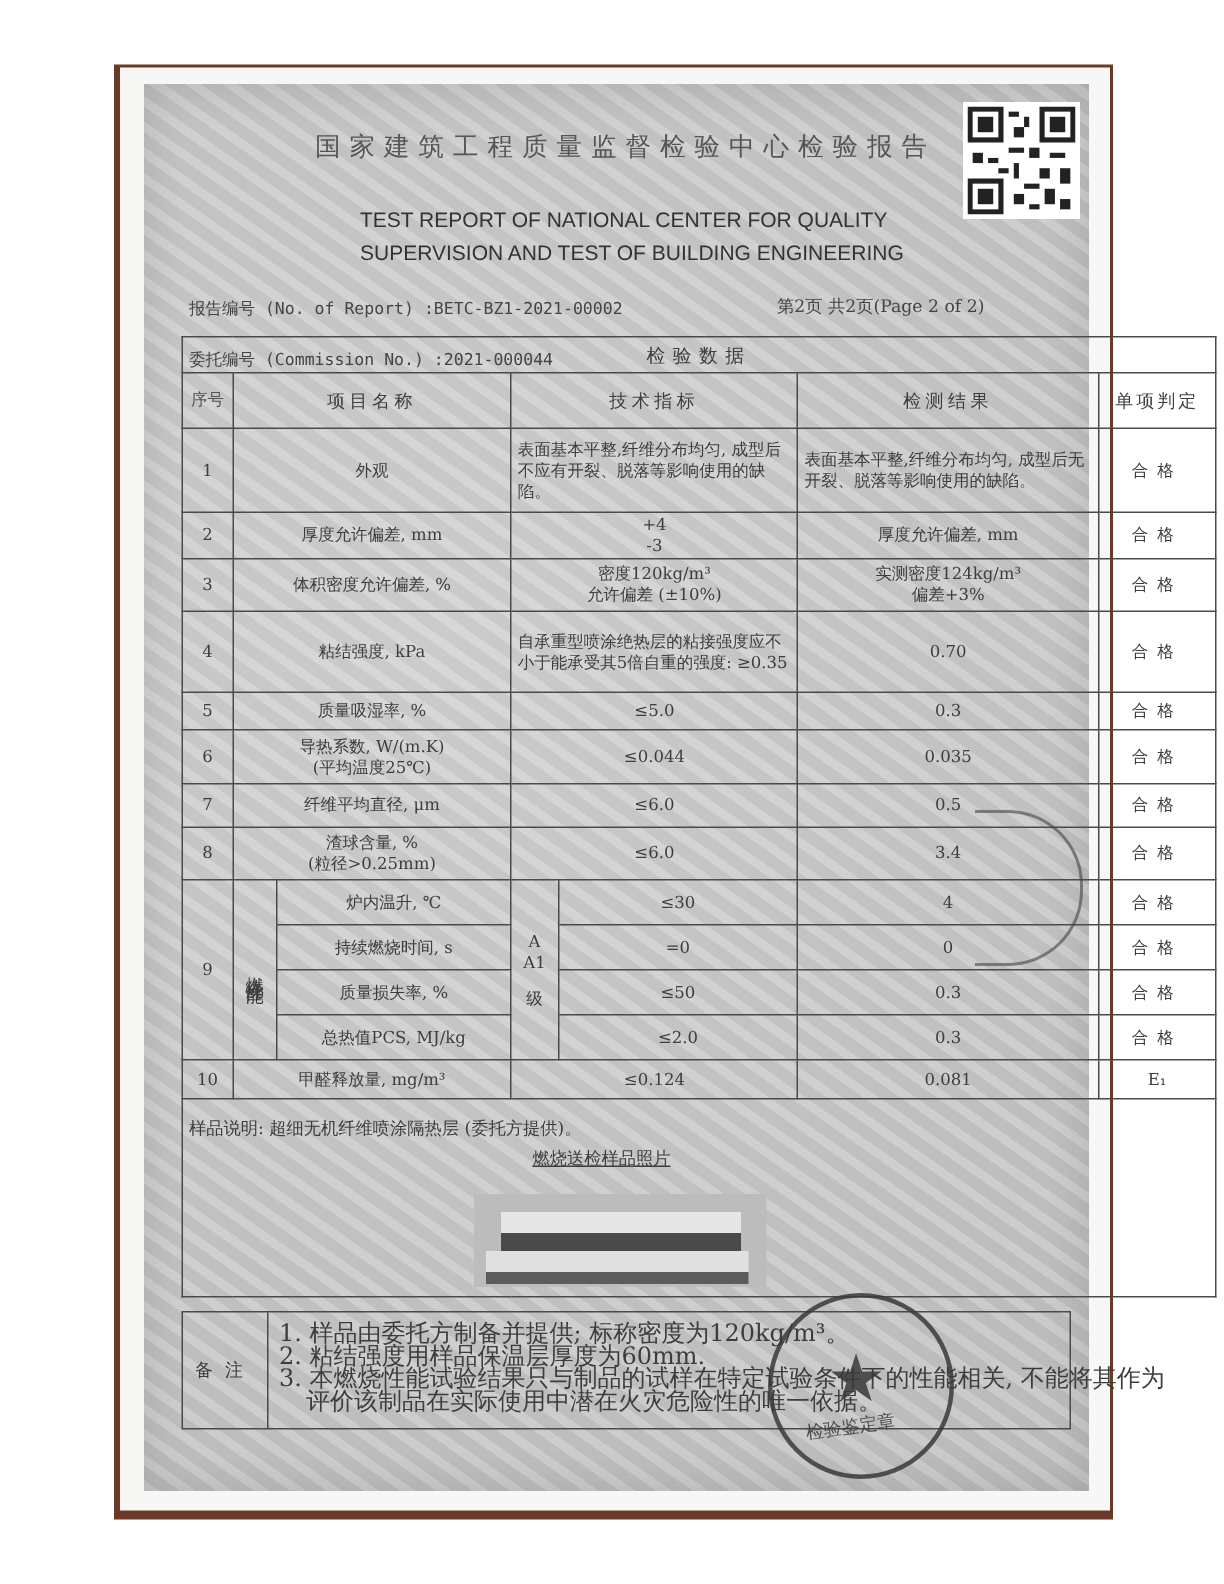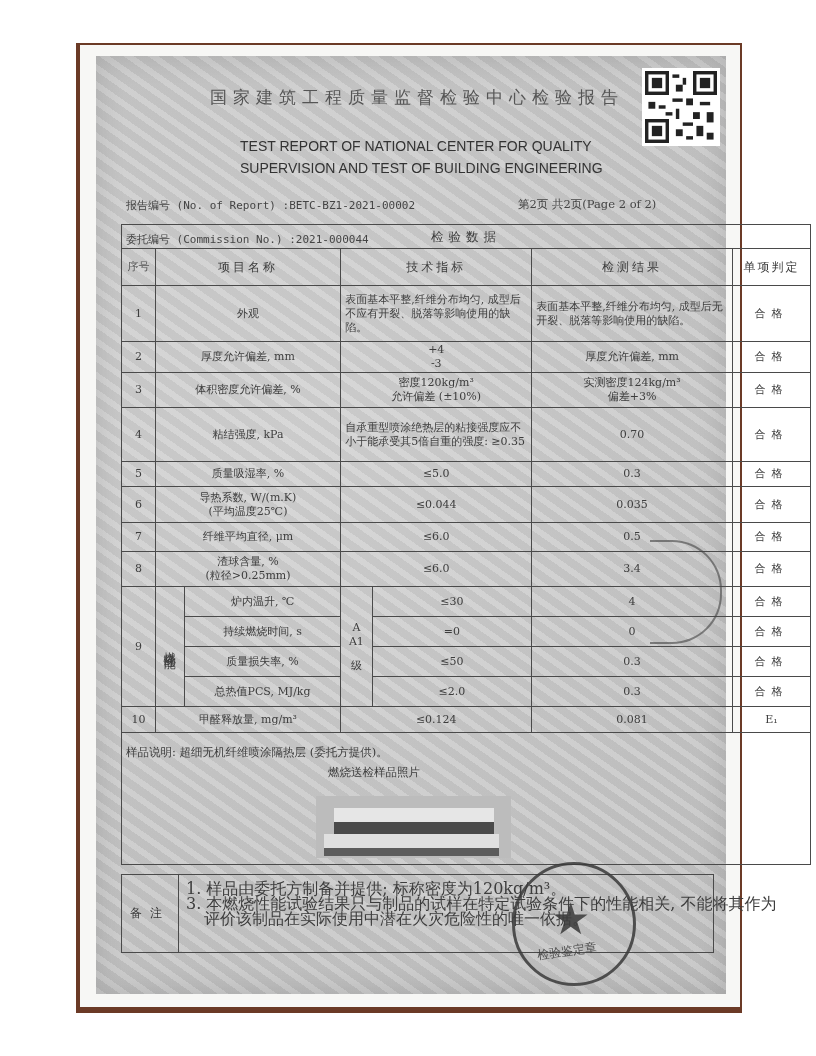--- a/index.html
+++ b/index.html
@@ -27,21 +27,21 @@
   table.data td { border:1px solid #4a4a4a; text-align:center; vertical-align:middle; padding:0 2px; line-height:14px; }
   .hdr-main { height:24px; font-size:12.5px; letter-spacing:5px; }
   .hdr td { height:36px; font-size:12px; letter-spacing:3px;margin-top:36px; }
   .muted { color:#555; }
   .left { text-align:left !important; padding-left:4px !important; }
   .vert { writing-mode:vertical-rl; letter-spacing:2px; font-size:12px; }
   .stack span { display:block; }
   .pass { letter-spacing:6px; }
 
   .sample-note { position:absolute; left:126px; top:745px; font-size:11.5px; color:#3d3d3d; }
-  .photo-title { position:absolute; left:328px; top:765px; font-size:11.5px; color:#3d3d3d; }
+  .photo-title { position:absolute; left:355px; top:765px; font-size:11.5px; color:#3d3d3d;text-decoration:underline; }
   .photo { position:absolute; left:316px; top:796px; width:195px; height:62px; background:#bcbcbc; }
   .photo .bar1 { position:absolute; left:18px; top:12px; width:160px; height:14px; background:#e6e6e6; }
   .photo .bar2 { position:absolute; left:18px; top:26px; width:160px; height:12px; background:#4a4a4a; }
   .photo .bar3 { position:absolute; left:8px; top:38px; width:175px; height:14px; background:#e0e0e0; }
   .photo .bar4 { position:absolute; left:8px; top:52px; width:175px; height:8px; background:#5c5c5c; }
   .remarks { position:absolute; left:121px; top:874px; width:591px; height:77px; border:1px solid #4a4a4a; }
   .remarks .lbl { position:absolute; left:0; top:0; width:56px; height:77px; border-right:1px solid #4a4a4a;
                   display:flex; align-items:center; justify-content:center; font-size:12px; letter-spacing:8px; }
   .remarks .body { position:absolute; left:64px; top:6px; right:6px; font-size:16px; line-height:15px; color:#3d3d3d; }
   .remarks .body div { white-space:nowrap; }
@@ -258,20 +258,21 @@
   <div class="bar1"></div>
   <div class="bar2"></div>
   <div class="bar3"></div>
   <div class="bar4"></div>
 </div>
 
 <div class="remarks">
   <div class="lbl">备注</div>
   <div class="body">
     <div>1.  样品由委托方制备并提供; 标称密度为120kg/m³。</div>
+    <div>2.  粘结强度用样品保温层厚度为60mm.</div>
     <div>3.  本燃烧性能试验结果只与制品的试样在特定试验条件下的性能相关, 不能将其作为</div>
     <div class="indent">评价该制品在实际使用中潜在火灾危险性的唯一依据。</div>
   </div>
 </div>
 
 <div class="stamp2"></div>
 <div class="stamp">
   <span class="star">★</span>
   <span class="txt">检验鉴定章</span>
 </div>

